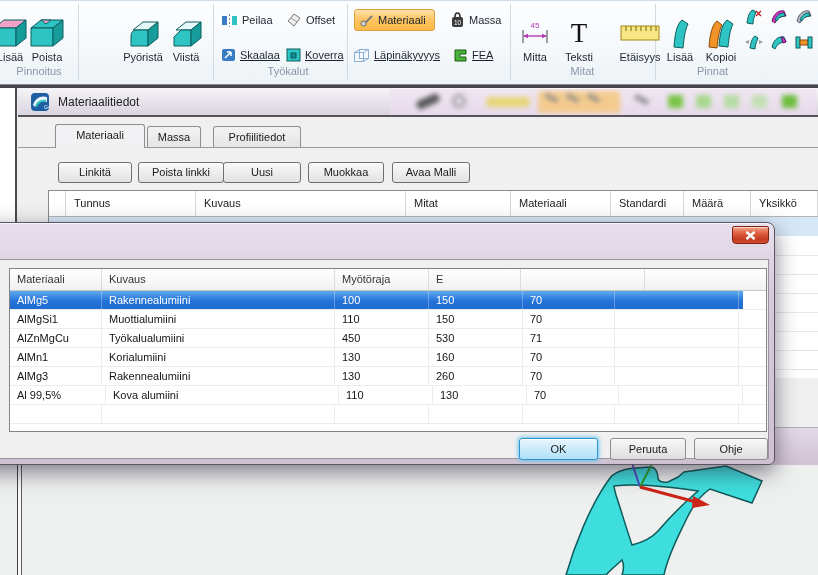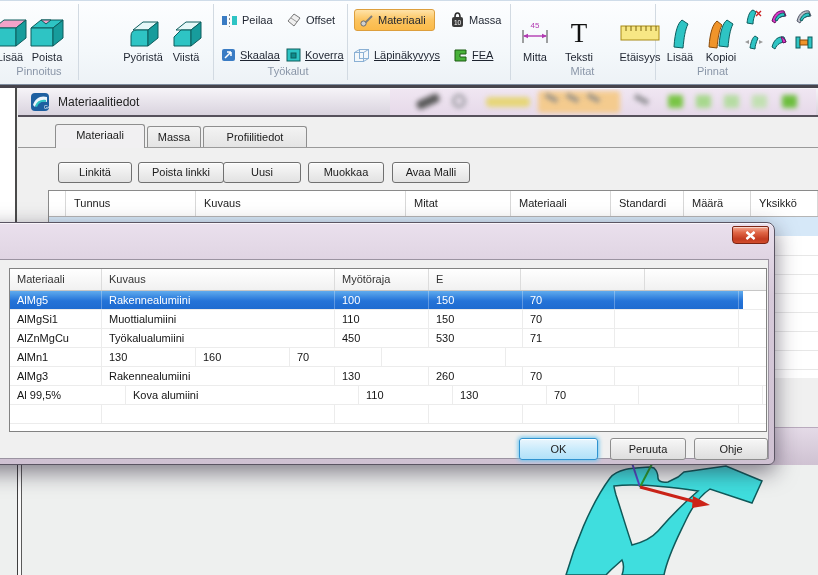--- a/index.html
+++ b/index.html
@@ -355,21 +355,21 @@
         <div class="blob" style="left:334px;top:6px;width:15px;height:13px;background:#b5dca2;border-radius:2px"></div>
         <div class="blob" style="left:362px;top:6px;width:15px;height:13px;background:#c2e0b2;border-radius:2px"></div>
         <div class="blob" style="left:392px;top:6px;width:15px;height:13px;background:#6dbe3e;border-radius:2px"></div>
       </div>
     </div>
 
     <div class="dlg-body">
       <div class="tabline"></div>
       <div class="tab active" style="left:37px;width:90px"><span>Materiaali</span></div>
       <div class="tab" style="left:129px;width:54px"><span>Massa</span></div>
-      <div class="tab" style="left:185px;width:104px"><span>Profiilitiedot</span></div>
+      <div class="tab" style="left:195px;width:88px"><span>Profiilitiedot</span></div>
 
       <div class="dbtn" style="left:40px;width:74px">Linkitä</div>
       <div class="dbtn" style="left:120px;width:86px">Poista linkki</div>
       <div class="dbtn" style="left:205px;width:78px">Uusi</div>
       <div class="dbtn" style="left:290px;width:76px">Muokkaa</div>
       <div class="dbtn" style="left:374px;width:78px">Avaa Malli</div>
 
       <div class="dtable">
         <div class="dthead">
           <div class="dth" style="width:17px"></div>
@@ -445,35 +445,36 @@
         <div class="m-row">
           <div class="m-c" style="width:92px">AlZnMgCu</div>
           <div class="m-c" style="width:233px">Työkalualumiini</div>
           <div class="m-c" style="width:94px">450</div>
           <div class="m-c" style="width:94px">530</div>
           <div class="m-c" style="width:92px">71</div>
           <div class="m-c" style="width:124px"></div>
         </div>
         <div class="m-row">
           <div class="m-c" style="width:92px">AlMn1</div>
+          <div class="m-c" style="width:233px">Korialumiini</div>
           <div class="m-c" style="width:94px">130</div>
           <div class="m-c" style="width:94px">160</div>
           <div class="m-c" style="width:92px">70</div>
           <div class="m-c" style="width:124px"></div>
         </div>
         <div class="m-row">
           <div class="m-c" style="width:92px">AlMg3</div>
           <div class="m-c" style="width:233px">Rakennealumiini</div>
           <div class="m-c" style="width:94px">130</div>
           <div class="m-c" style="width:94px">260</div>
           <div class="m-c" style="width:92px">70</div>
           <div class="m-c" style="width:124px"></div>
         </div>
         <div class="m-row">
-          <div class="m-c" style="width:116px">Al 99,5%</div>
+          <div class="m-c" style="width:96px">Al 99,5%</div>
           <div class="m-c" style="width:233px">Kova alumiini</div>
           <div class="m-c" style="width:94px">110</div>
           <div class="m-c" style="width:94px">130</div>
           <div class="m-c" style="width:92px">70</div>
           <div class="m-c" style="width:124px"></div>
         </div>
         <div class="m-row">
           <div class="m-c" style="width:92px"></div>
           <div class="m-c" style="width:233px"></div>
           <div class="m-c" style="width:94px"></div>

